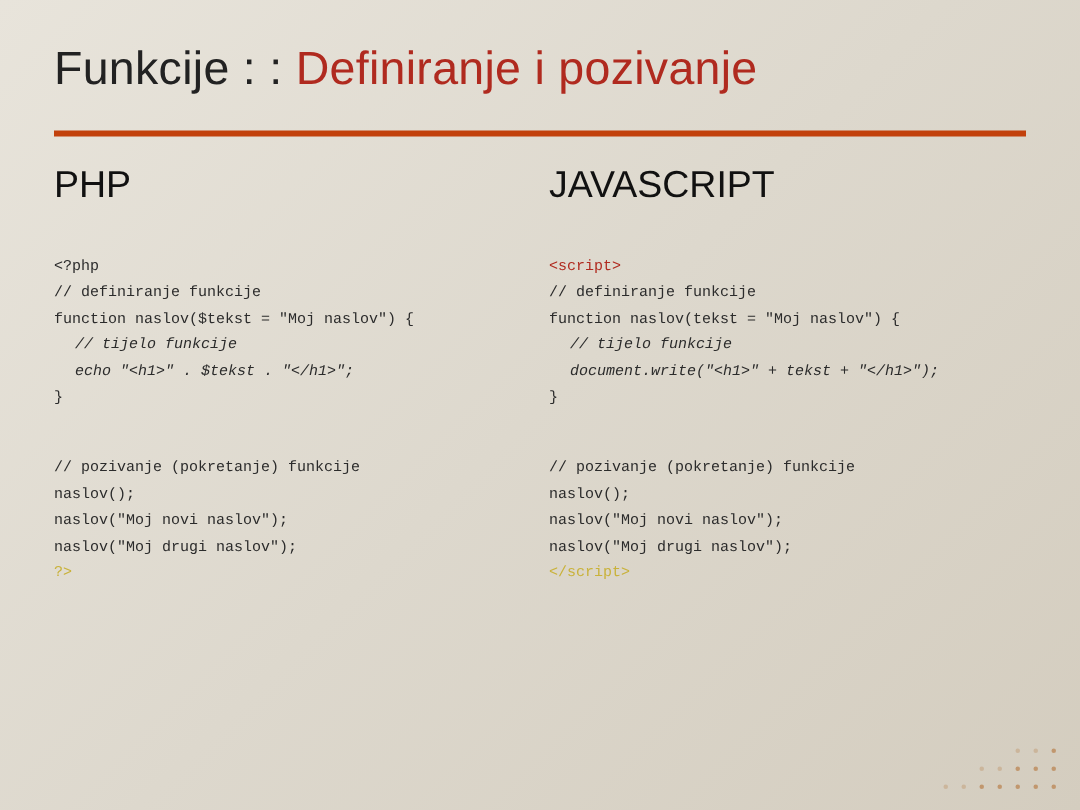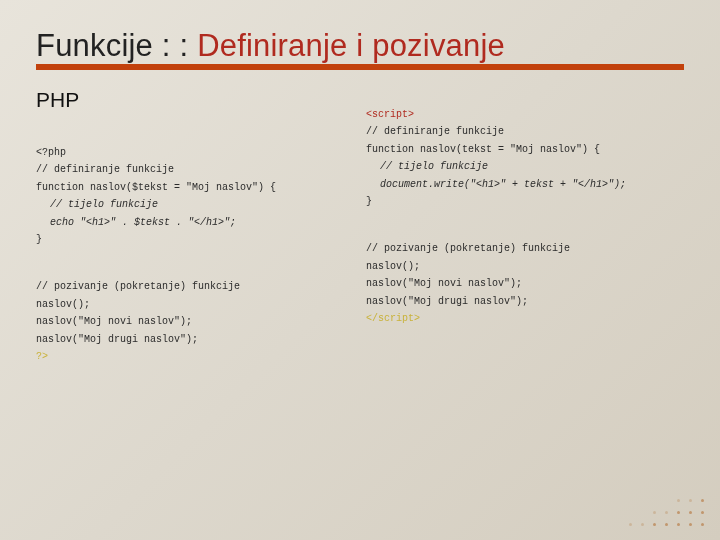--- a/index.html
+++ b/index.html
@@ -9,43 +9,43 @@
     font-family: Arial, Helvetica, sans-serif;
     position: relative;
   }
   .slide {
     width: 720px;
     height: 540px;
     padding: 28px 36px 20px 36px;
     position: relative;
   }
   .title-wrap {
-    border-bottom: 6px solid #c2410c;
-    padding-bottom: 0;
+    border-bottom: 4px solid #c2410c;
+    padding-bottom: 23px;
     margin-bottom: 18px;
   }
   .title {
     font-size: 31px;
     font-weight: 400;
     color: #222;
     letter-spacing: 0.2px;
   }
   .title .part-a { color: #222; }
   .title .sep    { color: #222; }
   .title .part-b { color: #b02a1f; }
   .columns {
     display: flex;
     gap: 12px;
   }
   .col {
     flex: 1;
     min-width: 0;
   }
   .col-title {
-    font-size: 21px;
+    font-size: 25px;
     font-weight: 400;
     color: #111;
     margin-bottom: 14px;
   }
   .code {
     font-family: "Consolas", "Courier New", monospace;
     font-size: 10px;
     line-height: 1.75;
     color: #2b2b2b;
     white-space: pre;
@@ -97,20 +97,21 @@
 <div class="gap"></div>
 <span>// pozivanje (pokretanje) funkcije</span>
 <span>naslov();</span>
 <span>naslov("Moj novi naslov");</span>
 <span>naslov("Moj drugi naslov");</span>
 <span class="tag-close">?&gt;</span>
       </div>
     </div>
 
     <div class="col">
+      <div class="col-title">JAVASCRIPT</div>
       <div class="code">
 <span class="tag-open">&lt;script&gt;</span>
 <span>// definiranje funkcije</span>
 <span>function naslov(tekst = "Moj naslov") {</span>
 <span class="indent">// tijelo funkcije</span><span class="indent">document.write("&lt;h1&gt;" + tekst + "&lt;/h1&gt;");</span><span>}</span>
 <div class="gap"></div>
 <span>// pozivanje (pokretanje) funkcije</span>
 <span>naslov();</span>
 <span>naslov("Moj novi naslov");</span>
 <span>naslov("Moj drugi naslov");</span>

